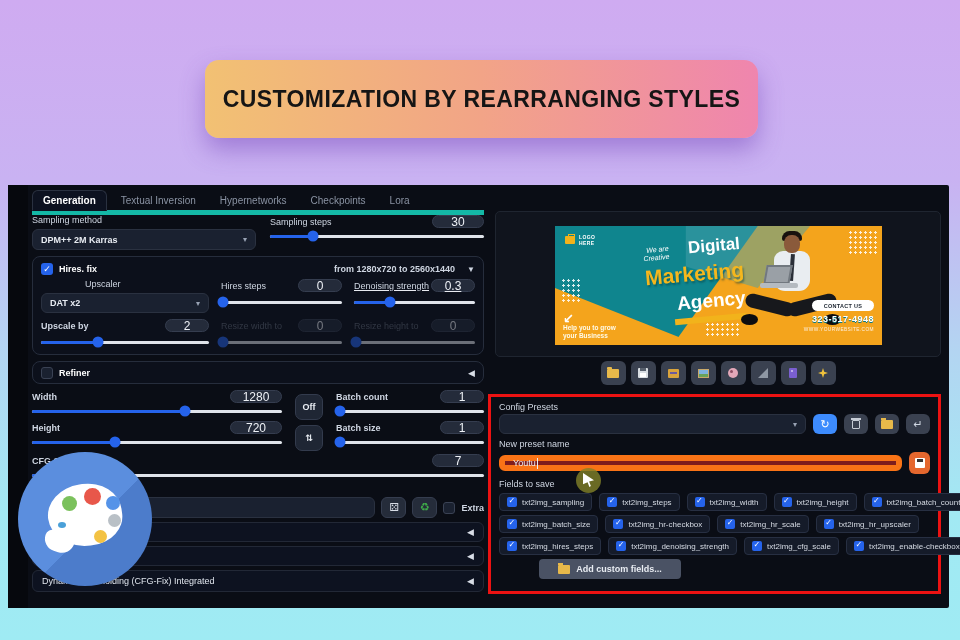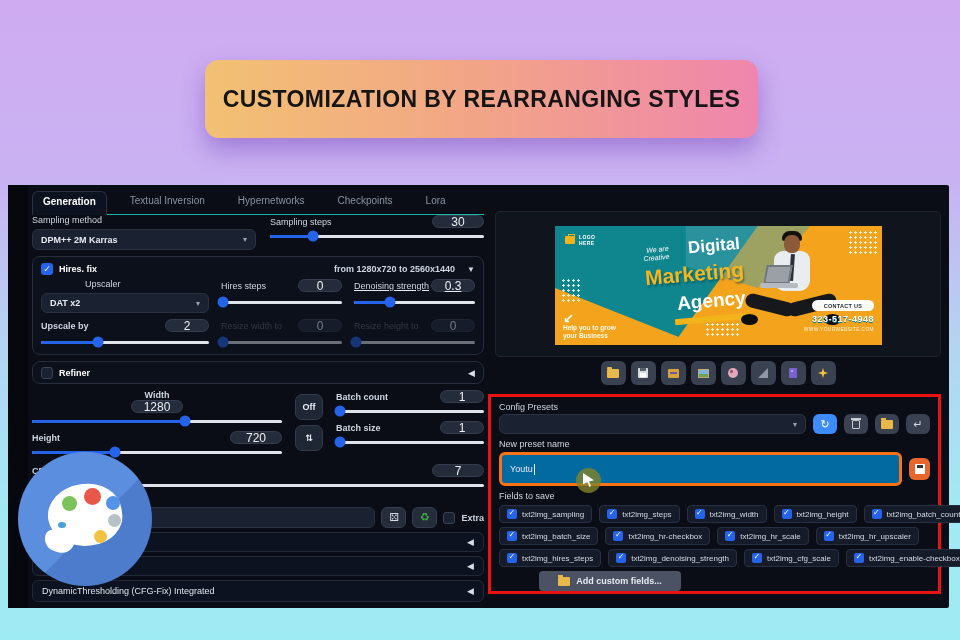--- a/index.html
+++ b/index.html
@@ -13,21 +13,21 @@
   .badge{position:absolute;left:205px;top:60px;width:553px;height:78px;border-radius:14px;
     background:linear-gradient(90deg,#f2c173 0%,#f2a487 50%,#ef85ae 100%);
     box-shadow:0 12px 24px rgba(108,62,181,.45);
     display:flex;align-items:center;justify-content:center;}
   .badge span{font-size:23px;font-weight:800;color:#151515;letter-spacing:.4px;}
   
   .window{position:absolute;left:8px;top:185px;width:941px;height:423px;background:#0a0d15;border-radius:2px;}
   .window .lstrip{position:absolute;left:0;top:0;width:20px;height:100%;background:#06080d;}
   
   .left{position:absolute;left:24px;top:6px;width:452px;}
-  .tabs{display:flex;height:24px;border-bottom:1px solid #14b8a6;gap:13px;}
+  .tabs{display:flex;align-items:flex-end;height:24px;border-bottom:5px solid #14b8a6;gap:4px;}
   .tab{font-size:10px;color:#8a93a3;padding:4px 10px;cursor:pointer;}
   .tab.active{color:#fff;font-weight:bold;background:#0d1220;border:1px solid #2a3140;border-bottom:1px solid #0d1220;border-radius:6px 6px 0 0;margin-bottom:-1px;}
   .lbl{font-size:9px;color:#cfd6e2;}
   .lbl.dim{color:#5d6573;}
   .vbox{min-width:52px;height:13px;background:#242b3a;border:1px solid #353d4f;border-radius:7px;
     font-size:12px;color:#eef1f6;display:flex;align-items:center;justify-content:center;padding:0 6px;}
   .vbox.sm{min-width:44px;}
   .dropdown{height:21px;background:#1a2130;border:1px solid #2a3140;border-radius:6px;display:flex;
     align-items:center;justify-content:space-between;padding:0 8px;font-size:9px;font-weight:bold;color:#e8ecf2;}
   .dropdown .caret{font-size:8px;color:#98a2b3;font-weight:normal;}
@@ -86,21 +86,21 @@
   .cpbtn{width:24px;height:20px;border-radius:6px;background:#3a4150;display:flex;align-items:center;justify-content:center;font-size:11px;color:#cfd6e2;}
   .cpbtn.blue{background:#3d8bfd;color:#fff;}
   .cpbtn.orange{background:#e5672e;width:21px;height:22px;}
   .i-trash{width:8px;height:9px;border:1px solid #c7cdd6;border-radius:1px;position:relative;}
   .i-trash::before{content:"";position:absolute;left:-2px;top:-3px;width:10px;height:2px;background:#c7cdd6;}
   .i-folder2{width:12px;height:9px;background:#e8b94a;border-radius:1px;position:relative;}
   .i-folder2::before{content:"";position:absolute;left:0;top:-2px;width:5px;height:2px;background:#e8b94a;}
   .i-floppy2{width:10px;height:10px;background:#fff;border-radius:1px;position:relative;}
   .i-floppy2::before{content:"";position:absolute;left:2px;top:1px;width:6px;height:3px;background:#333;}
   .cp-inprow{display:flex;align-items:center;gap:7px;margin-top:3px;}
-  .cp-input{flex:1;max-width:413px;height:34px;background:#0369a1;border:3px solid #f97316;border-radius:6px;
+  .cp-input{flex:1;max-width:413px;height:16px;background:#7f1d1d;border:6px solid #f97316;border-radius:6px;
     font-size:9px;color:#e8ecf2;display:flex;align-items:center;padding:0 8px;}
   .cp-input .tcaret{display:inline-block;width:1px;height:11px;background:#e8ecf2;margin-left:1px;}
   .chips{display:flex;gap:7px;margin-top:4px;flex-wrap:nowrap;}
   .chip{display:flex;align-items:center;gap:5px;background:#151b29;border:1px solid #272f42;border-radius:4px;
     padding:3px 7px;height:18px;}
   .chip .ck{width:10px;height:10px;background:#2563eb;border-radius:2px;position:relative;flex:0 0 auto;}
   .chip .ck::after{content:"✓";position:absolute;left:1.5px;top:-1.5px;font-size:8px;color:#fff;}
   .chip .tx{font-size:8px;color:#d5dae3;white-space:nowrap;}
   .addbtn{margin:4px 0 0 40px;width:142px;height:20px;background:#4a5264;border-radius:4px;display:flex;
     align-items:center;justify-content:center;gap:6px;font-size:9px;font-weight:bold;color:#e8ecf2;}
@@ -289,21 +289,21 @@
       <div class="row" style="gap:6px;">
         <span class="cb off"></span>
         <span class="lbl" style="font-weight:bold;color:#fff;">Refiner</span>
       </div>
       <span class="tri">◀</span>
     </div>
 
     <div class="sizegrid">
       <div>
         <div class="srow">
-          <div class="row between" style="margin-bottom:2px;flex-direction:column;">
+          <div class="row between" style="margin-bottom:2px;">
             <span class="lbl" style="font-weight:bold;">Width</span>
             <span class="vbox">1280</span>
           </div>
           <div class="slider">
             <div class="track">
                 <div class="fill" style="width:61%;"></div>
                 <div class="thumb" style="left:61%;"></div>
               </div>
           </div>
         </div>

